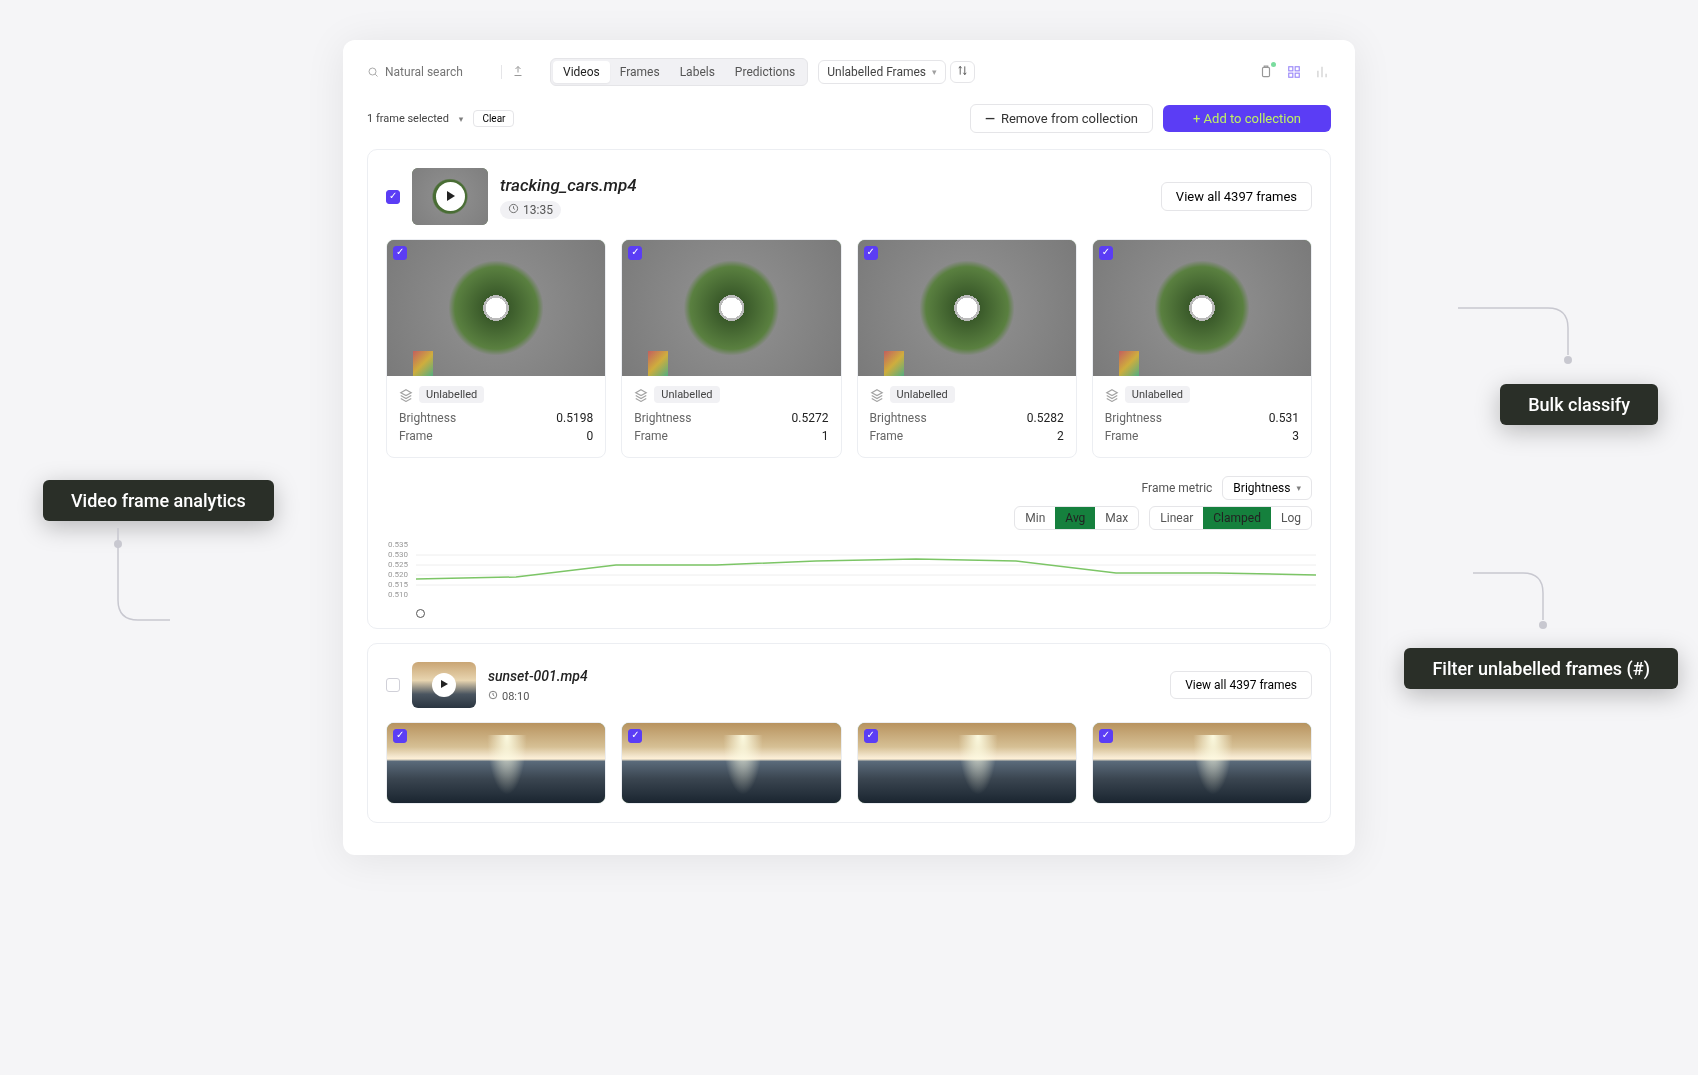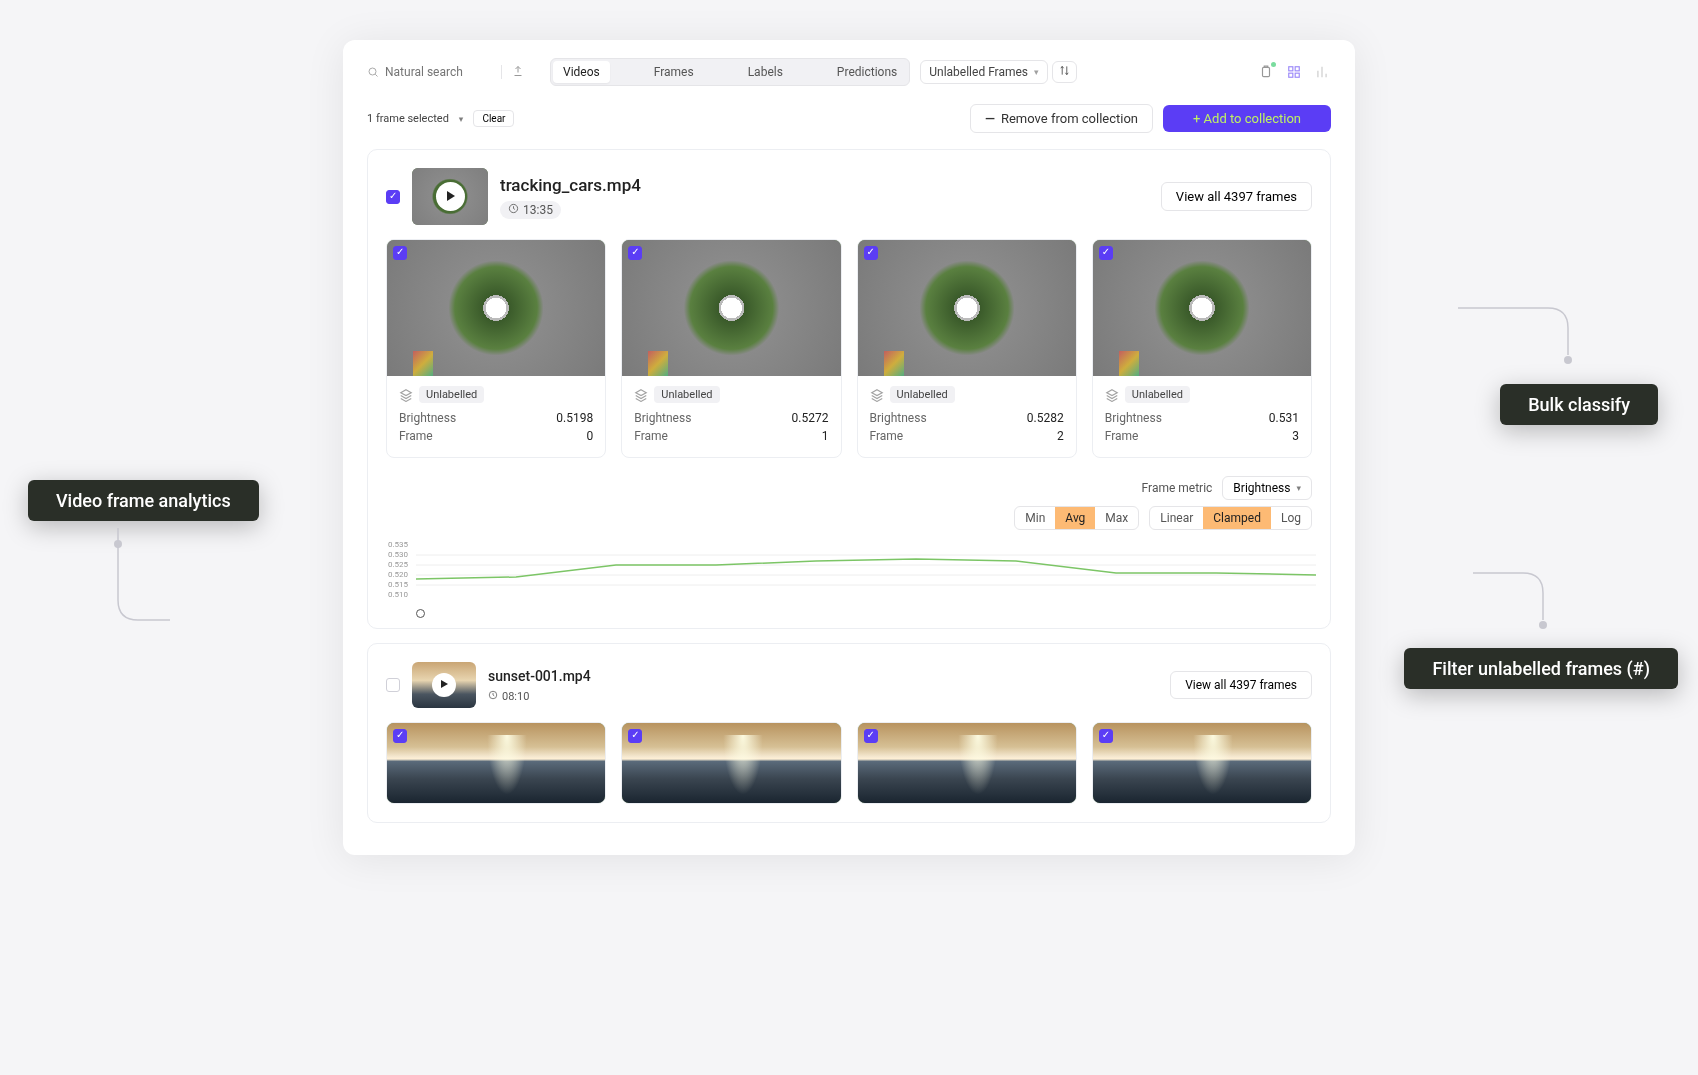--- a/index.html
+++ b/index.html
@@ -3,21 +3,21 @@
 <meta charset="utf-8">
 <style>
 * { box-sizing: border-box; margin: 0; padding: 0; font-family: -apple-system, BlinkMacSystemFont, 'Segoe UI', Roboto, sans-serif; }
 body { background: #f5f5f7; padding: 40px 0; overflow-x: hidden; }
 .card { background: #fff; margin: 0 auto; width: 1012px; border-radius: 12px; box-shadow: 0 4px 40px rgba(0,0,0,0.08); padding: 18px 24px; position: relative; }
 .topbar { display: flex; align-items: center; gap: 10px; margin-bottom: 18px; }
 .search-wrap { display: flex; align-items: center; gap: 6px; border-right: 1px solid #e5e5e8; padding-right: 16px; }
 .search-icon { width: 12px; height: 12px; opacity: .5; }
 .search-input { border: none; font-size: 12px; color: #999; outline: none; width: 100px; }
 .upload-icon { font-size: 12px; opacity: .6; }
-.tabs { display: inline-flex; background: #f1f1f4; border-radius: 6px; padding: 2px; border: 1px solid #e5e5e8; gap: 34px; }
+.tabs { display: inline-flex; background: #f1f1f4; border-radius: 6px; padding: 2px; border: 1px solid #e5e5e8; }
 .tab { font-size: 12px; padding: 4px 10px; color: #555; cursor: pointer; border-radius: 4px; }
 .tab.active { background: #fff; color: #222; box-shadow: 0 1px 2px rgba(0,0,0,.05); }
 .filter-select { border: 1px solid #e5e5e8; border-radius: 6px; padding: 4px 8px; font-size: 12px; display: inline-flex; align-items: center; gap: 6px; color: #444; cursor: pointer; }
 .chev { font-size: 9px; opacity: .5; }
 .sort-btn { border: 1px solid #e5e5e8; border-radius: 6px; padding: 3px 6px; font-size: 11px; cursor: pointer; margin-left: -6px; }
 .spacer { flex: 1; }
 .icon-btn { width: 18px; height: 18px; display: inline-flex; align-items: center; justify-content: center; font-size: 12px; opacity: .6; cursor: pointer; }
 .notif-dot { position: relative; }
 .notif-dot::after { content: ''; position: absolute; top: -1px; right: -1px; width: 5px; height: 5px; background: #22c55e; border-radius: 50%; }
 
@@ -35,21 +35,21 @@
 .check:checked::after { content: '✓'; color: #fff; font-size: 10px; position: absolute; top: -1px; left: 2px; }
 .thumb { width: 76px; height: 57px; border-radius: 6px; background: #6b8f5a; position: relative; display: flex; align-items: center; justify-content: center; overflow: hidden; }
 .thumb.small { width: 64px; height: 46px; }
 .thumb-sunset { background: linear-gradient(to bottom, #c9a574 0%, #e8d5b0 40%, #4a5560 70%, #2a3540 100%); }
 .play-circle { width: 29px; height: 29px; background: #fff; border-radius: 50%; position: relative; z-index: 2; }
 .play-circle.small { width: 24px; height: 24px; }
 .play-circle::after { content: ''; position: absolute; left: 11px; top: 9px; border-left: 8px solid #222; border-top: 5px solid transparent; border-bottom: 5px solid transparent; }
 .play-circle.small::after { left: 9px; top: 7px; border-left-width: 7px; border-top-width: 4px; border-bottom-width: 4px; }
 .roundabout-bg { position: absolute; inset: 0; background: radial-gradient(circle at center, #3a5a2a 0%, #4a6e35 35%, #8a8a8a 38%, #7e7e7e 100%); }
 .video-meta { display: flex; flex-direction: column; gap: 6px; }
-.video-title { font-size: 17px; font-weight: 500; color: #222; }
+.video-title { font-size: 17px; font-weight: 500; color: #222; font-style: italic; }
 .duration-badge { display: inline-flex; align-items: flex-start; gap: 4px; background: #f1f1f4; border-radius: 12px; padding: 2px 8px; font-size: 12px; color: #555; width: fit-content; }
 .view-all-btn { border: 1px solid #e5e5e8; background: #fff; border-radius: 6px; padding: 6px 14px; font-size: 13px; cursor: pointer; }
 
 .frame-grid { display: grid; grid-template-columns: repeat(4, 1fr); gap: 15px; }
 .frame-card { border: 1px solid #eceef2; border-radius: 8px; overflow: hidden; }
 .frame-img { height: 136px; background: #6b8f5a; position: relative; overflow: hidden; }
 .frame-check { position: absolute; top: 6px; left: 6px; z-index: 3; }
 .frame-roundabout { position: absolute; inset: 0; background: radial-gradient(circle at 50% 50%, #fff 0%, #fff 8%, #bbb 8%, #bbb 10%, #3a5a2a 10%, #5a8040 32%, #8a8a8a 37%, #7a7a7a 100%); }
 .frame-roundabout::before { content: ''; position: absolute; bottom: 0; left: 12%; width: 20px; height: 25px; background: linear-gradient(135deg, #e05050, #f0c020, #40c080); opacity: .7; }
 .frame-sunset { position: absolute; inset: 0; background: linear-gradient(to bottom, #b8935f 0%, #d6c095 30%, #f5e8d0 42%, #fff0d5 45%, #5a6a7a 48%, #3a4550 70%, #1a2530 100%); }
@@ -58,21 +58,21 @@
 .label-row { display: flex; align-items: center; gap: 6px; margin-bottom: 8px; }
 .label-badge { background: #f1f1f4; border-radius: 4px; padding: 2px 7px; font-size: 11px; color: #444; }
 .stat-row { display: flex; justify-content: space-between; margin-bottom: 4px; color: #666; }
 .stat-row span:last-child { color: #222; }
 
 .metric-bar { display: flex; align-items: center; gap: 10px; margin-top: 18px; justify-content: flex-end; font-size: 12px; }
 .metric-label { color: #555; }
 .metric-select { border: 1px solid #e5e5e8; border-radius: 6px; padding: 4px 10px; display: inline-flex; align-items: center; gap: 6px; cursor: pointer; }
 .seg { display: inline-flex; border: 1px solid #e5e5e8; border-radius: 6px; overflow: hidden; }
 .seg span { padding: 4px 10px; font-size: 12px; color: #555; cursor: pointer; }
-.seg span.active { background: #fdba74; color: #222; }
+.seg span.active { background: #15803d; color: #222; }
 
 .chart { margin-top: 10px; position: relative; height: 70px; }
 .chart-ticks { position: absolute; left: 2px; top: 0; font-size: 8px; color: #999; line-height: 10px; }
 .chart-line { position: absolute; left: 30px; right: 0; top: 5px; height: 50px; }
 .chart-dot { width: 9px; height: 9px; border: 1.5px solid #555; border-radius: 50%; background: #fff; position: absolute; left: 30px; bottom: -8px; }
 
 .callout { position: fixed; background: #2a2f28; color: #fff; padding: 10px 28px; border-radius: 6px; font-size: 18px; font-weight: 500; box-shadow: 0 6px 24px rgba(0,0,0,.25); }
 .connector-path { position: fixed; pointer-events: none; }
 .layers-icon { width: 14px; height: 14px; opacity: .6; }
 </style>
@@ -342,21 +342,21 @@
         <div class="frame-img" style="height:80px">
             <input type="checkbox" class="check frame-check" checked="" style="">
             <div class="frame-sunset"></div>
           </div>
       </div>
     </div>
   </div>
 
 </div>
 
-<div class="callout" style="left:28px; top:480px">Video frame analytics</div>
+<div class="callout" style="left:43px; top:480px">Video frame analytics</div>
 <div class="callout" style="right:40px; top:384px">Bulk classify</div>
 <div class="callout" style="right:20px; top:648px">Filter unlabelled frames (#)</div>
 
 <svg class="connector-path" style="left:110px; top:520px" width="60" height="110">
   <path d="M8 8 L8 80 Q8 100 28 100 L60 100" fill="none" stroke="#c8c8d0" stroke-width="1.5"></path>
   <circle cx="8" cy="24" r="4" fill="#c8c8d0"></circle>
 </svg>
 <svg class="connector-path" style="right:120px; top:300px" width="120" height="95">
   <path d="M0 8 L90 8 Q110 8 110 28 L110 55" fill="none" stroke="#c8c8d0" stroke-width="1.5"></path>
   <circle cx="110" cy="60" r="4" fill="#c8c8d0"></circle>

